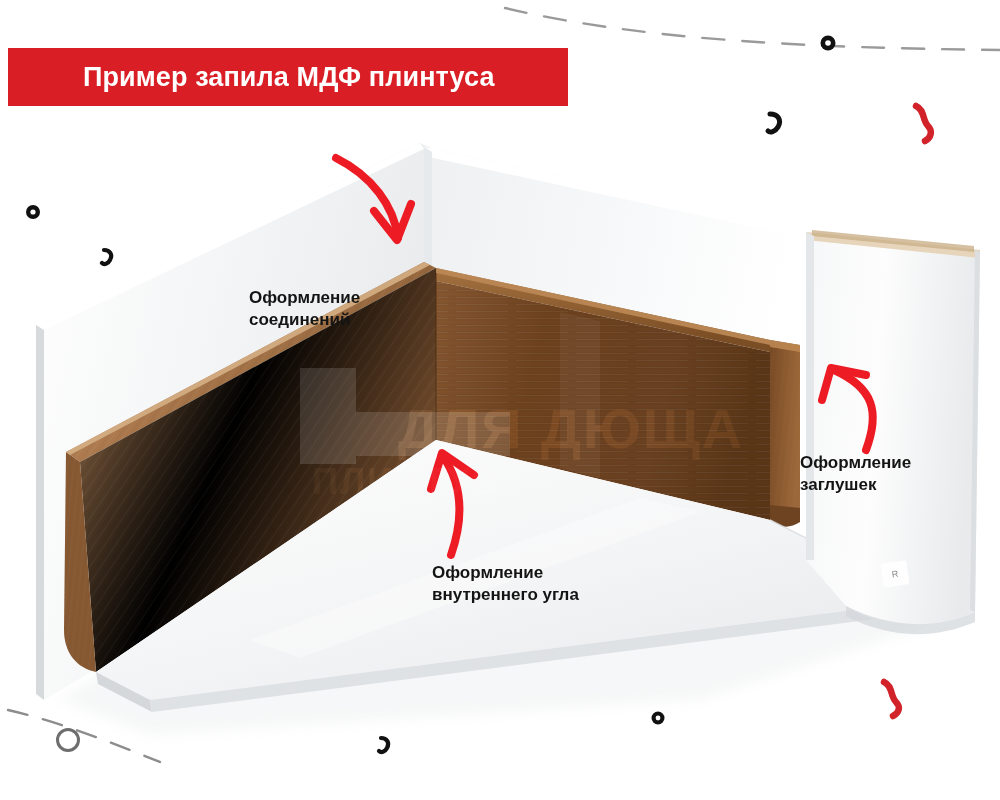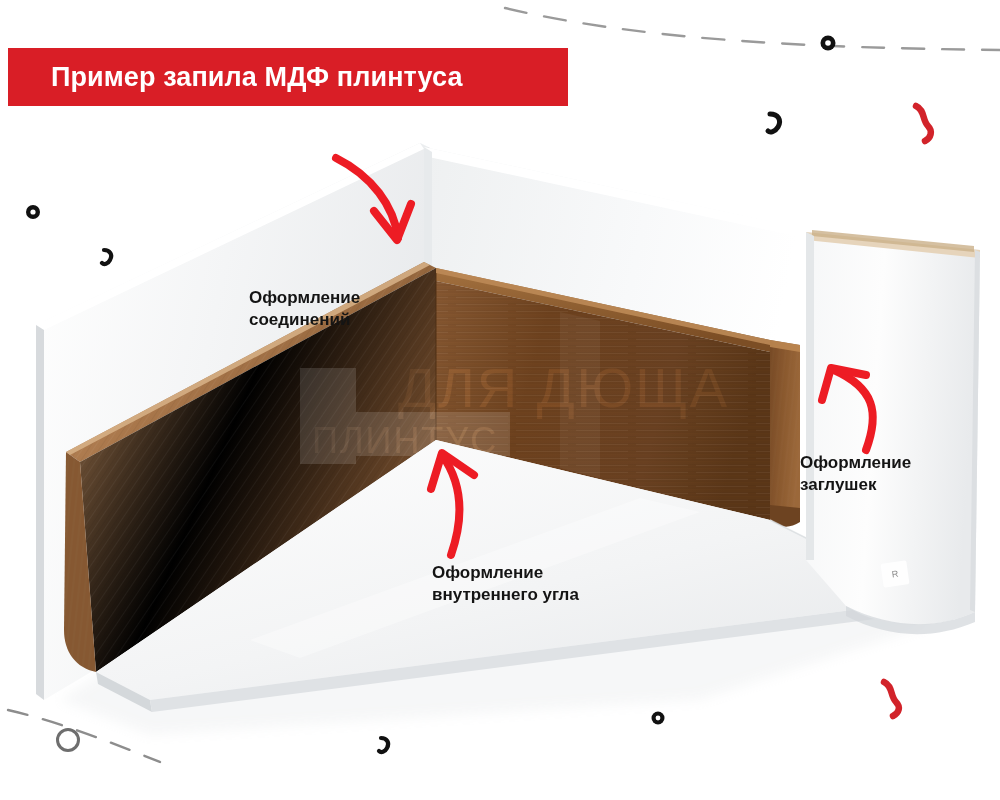--- a/index.html
+++ b/index.html
@@ -48,20 +48,21 @@
     padding-left: 43px;
     z-index: 40;
   }
   .banner-text {
     color: #ffffff;
     font-size: 27px;
     font-weight: 700;
     letter-spacing: 0.1px;
     white-space: nowrap;
     line-height: 1;
+    margin-left: 32px;
   }
 
   
   .callout {
     position: absolute;
     z-index: 35;
     color: #141414;
     font-size: 17px;
     font-weight: 700;
     line-height: 1.28;
@@ -70,25 +71,26 @@
   }
   #callout-joints   { left: 249px; top: 287px; }
   #callout-inner    { left: 432px; top: 562px; }
   #callout-endcaps  { left: 800px; top: 452px; }
 
   
   .watermark {
     position: absolute;
     z-index: 20;
     pointer-events: none;
-    font-weight: 400;
+    font-weight: 700;
     color: rgba(255,255,255,0.16);
     letter-spacing: 2px;
     white-space: nowrap;
     mix-blend-mode: overlay;
+    margin-top: 41px;
   }
   #wm-line1 { left: 398px; top: 355px; font-size: 56px; }
   #wm-line2 { left: 312px; top: 420px; font-size: 36px; }
 
   
   .sticker {
     position: absolute;
     z-index: 30;
     width: 26px;
     height: 24px;

